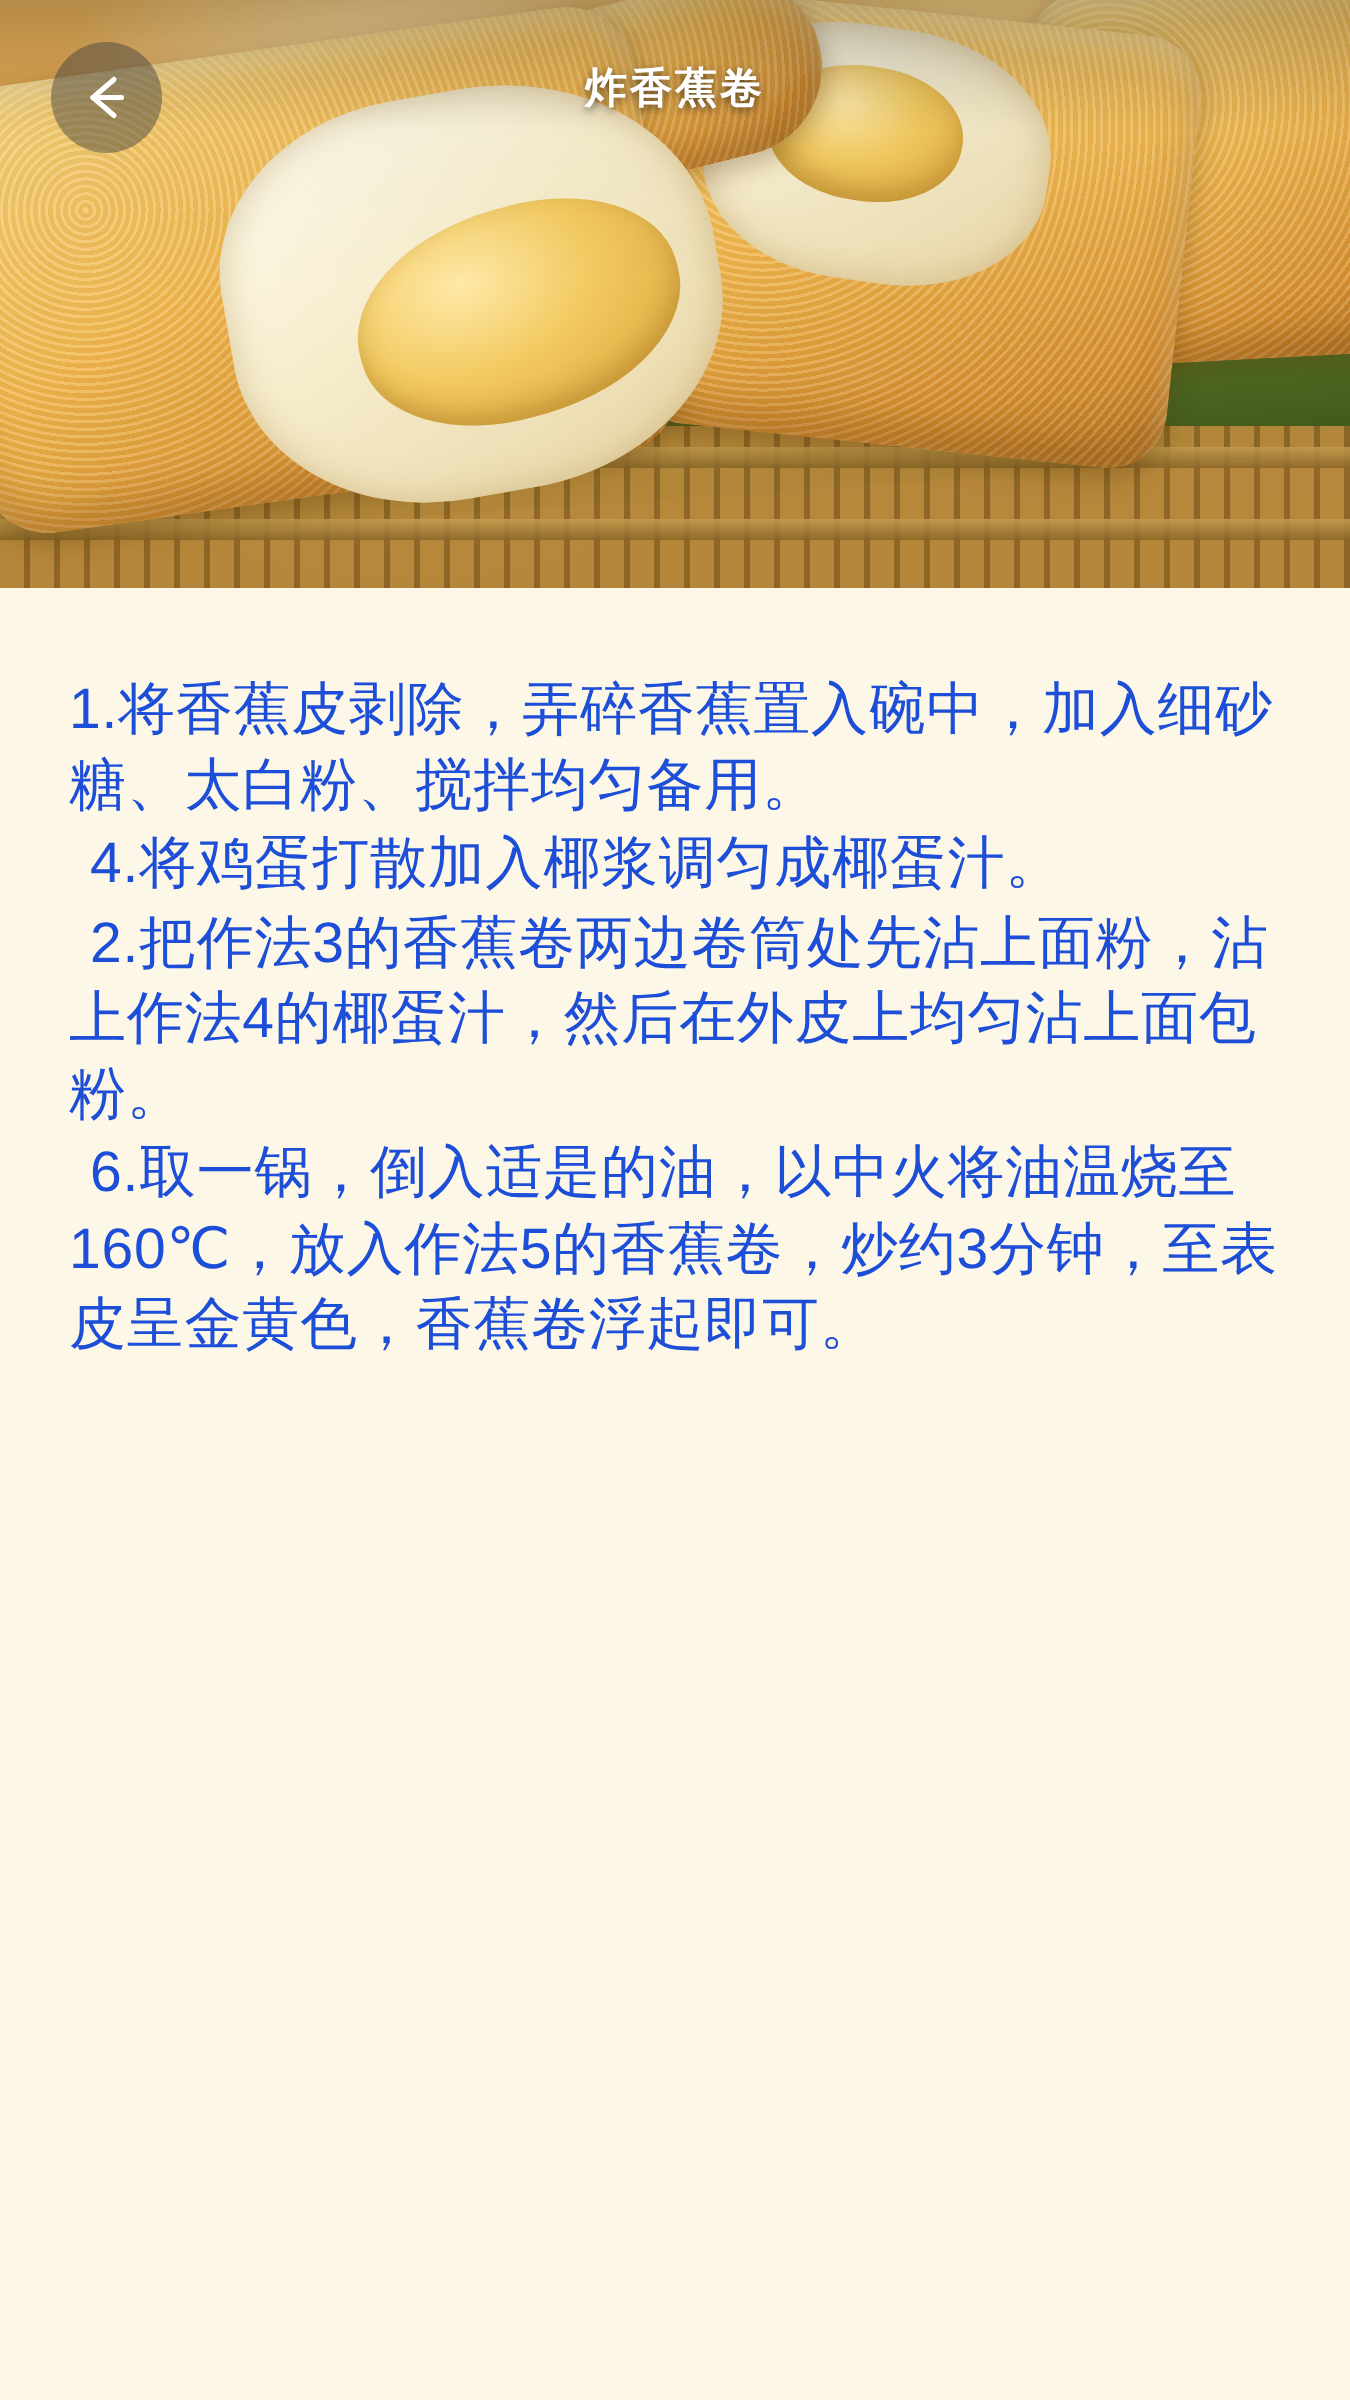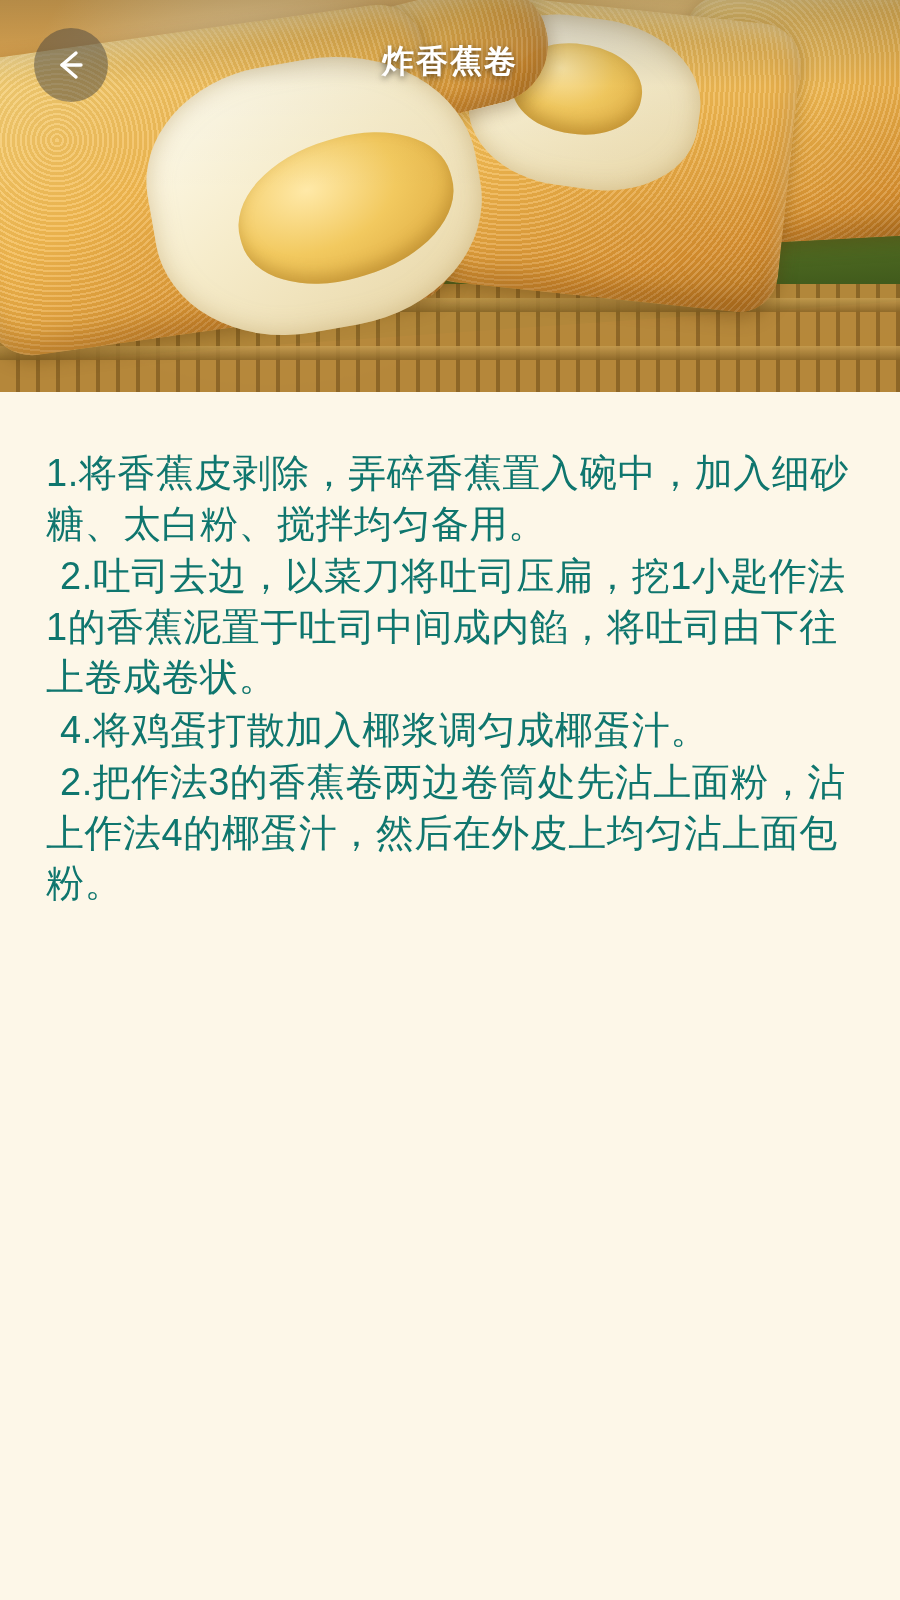--- a/index.html
+++ b/index.html
@@ -138,39 +138,39 @@
     justify-content: center;
     cursor: pointer;
   }
   .back-button svg { display: block; }
   .title {
     position: absolute;
     left: 0; right: 0;
     top: 40px;
     text-align: center;
     color: #ffffff;
-    font-size: 32px;
+    font-size: 28px;
     font-weight: bold;
     letter-spacing: 2px;
     text-shadow: 0 2px 6px rgba(0,0,0,0.55);
   }
 
   
   .content {
     position: absolute;
     left: 0;
     top: 392px;
     width: 900px;
     height: 1208px;
     background: #fdf7e8;
     box-sizing: border-box;
     padding: 56px 46px 20px 46px;
   }
   .step {
-    color: #0f766e;
+    color: #1d4ed8;
     font-size: 38px;
     line-height: 1.33;
     letter-spacing: 0.5px;
     text-indent: 0;
     margin: 0 0 2px 0;
     font-family: "Liberation Sans", "DejaVu Sans", sans-serif;
   }
   .step.indent { text-indent: 14px; }
 </style>
 </head>
@@ -203,18 +203,18 @@
             <path d="M11 20 L30 20" fill="none" stroke="#ffffff" stroke-width="3.4" stroke-linecap="round"></path>
           </svg>
         </span>
       </div>
       <div class="title">炸香蕉卷</div>
     </div>
   </div>
 
   <div class="content">
     <p class="step">1.将香蕉皮剥除，弄碎香蕉置入碗中，加入细砂糖、太白粉、搅拌均匀备用。</p>
-    <p class="step indent">2.吐司去边，以菜刀将吐司压扁，挖1小匙作法1的香蕉泥置于吐司中间成内餡，将吐司由下往上卷成卷状。</p>
     <p class="step indent">4.将鸡蛋打散加入椰浆调匀成椰蛋汁。</p>
     <p class="step indent">2.把作法3的香蕉卷两边卷筒处先沾上面粉，沾上作法4的椰蛋汁，然后在外皮上均匀沾上面包粉。</p>
+    <p class="step indent">6.取一锅，倒入适是的油，以中火将油温烧至160℃，放入作法5的香蕉卷，炒约3分钟，至表皮呈金黄色，香蕉卷浮起即可。</p>
   </div>
 
 </div>
 
 </body></html>

